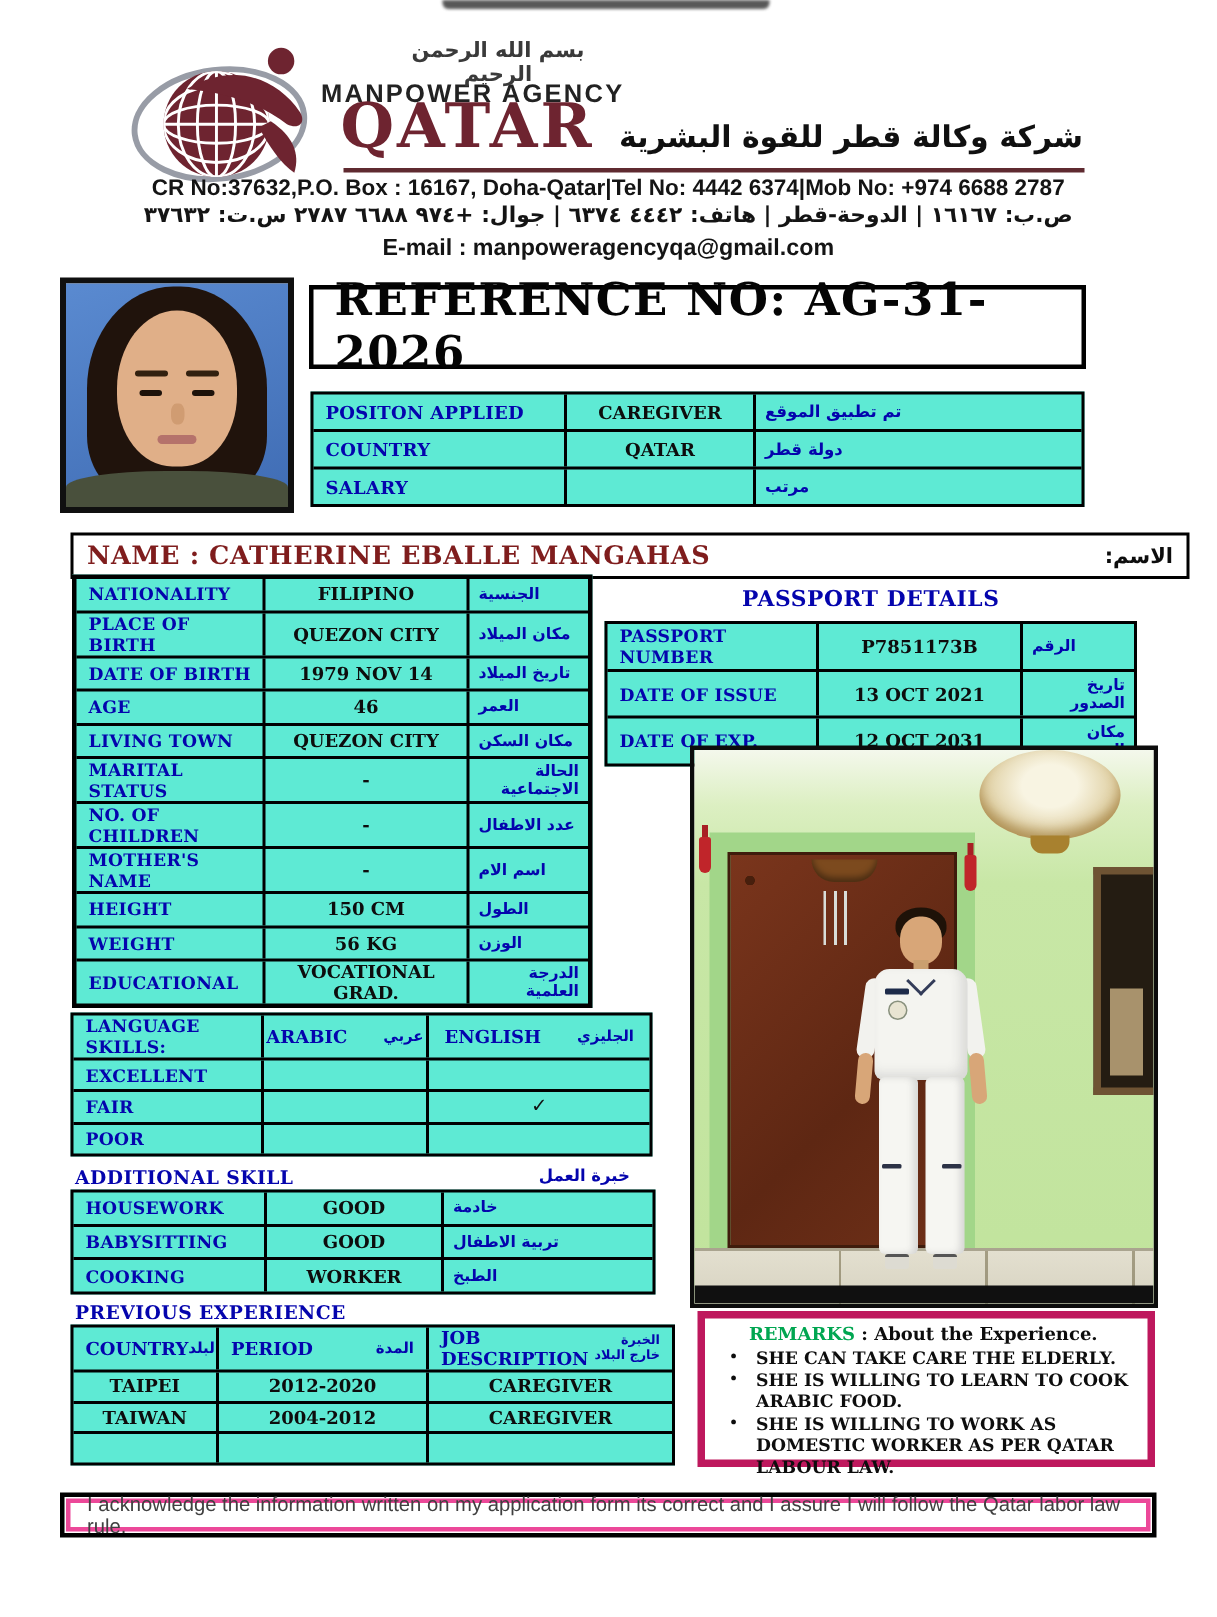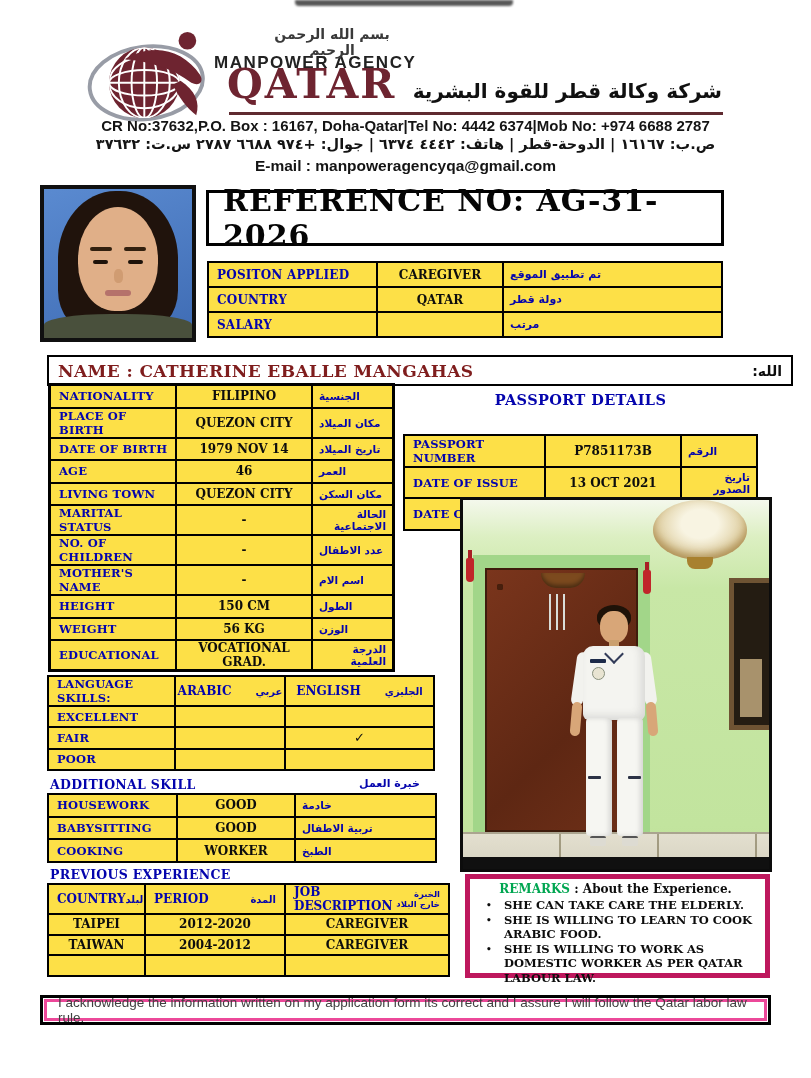--- a/index.html
+++ b/index.html
@@ -24,21 +24,21 @@
               font-size:15px;font-weight:bold;color:#141414;}
   .contact-ar{left:0;top:136px;width:811px;text-align:center;direction:rtl;
               font-family:"DejaVu Sans",sans-serif;font-size:14.5px;font-weight:bold;color:#141414;}
   .email-line{left:0;top:157px;width:811px;text-align:center;font-family:"Liberation Sans",sans-serif;
               font-size:15.5px;font-weight:bold;color:#141414;}
 
   
   .ref-box{left:206px;top:190px;width:518px;height:56px;border:3px solid #000;
            display:flex;align-items:center;padding-left:14px;box-sizing:border-box;
            font-size:30px;font-weight:800;letter-spacing:1px;color:#050505;}
-  .tbl{display:flex;flex-direction:column;box-sizing:border-box;background:#fde047;}
+  .tbl{display:flex;flex-direction:column;box-sizing:border-box;background:#5eead4;}
   .trow{flex:1;display:grid;}
   .trow:not(:first-child){border-top:2px solid #000;}
   .cell{display:flex;align-items:center;padding:0 6px;overflow:hidden;}
   .cell:not(:first-child){border-left:2px solid #000;}
   .lbl{font-size:11.5px;font-weight:bold;color:#0404ad;padding-left:8px;letter-spacing:.2px;}
   .val{justify-content:center;text-align:center;font-size:12px;font-weight:bold;color:#0d0d0d;}
   .arc{justify-content:flex-end;direction:rtl;font-family:"DejaVu Sans",sans-serif;
        font-size:10.5px;font-weight:bold;color:#0404ad;}
   .t-pos{left:207px;top:261px;width:516px;height:77px;border:2.5px solid #000;}
   .t-pos .trow{grid-template-columns:167px 126px 1fr;}
@@ -51,21 +51,21 @@
   .name-en{font-size:17px;font-weight:bold;color:#7f1d1d;letter-spacing:.4px;}
   .name-ar{font-family:"DejaVu Sans",sans-serif;font-size:14px;font-weight:bold;color:#0d0d0d;direction:rtl;}
 
   
   .t-info{left:48px;top:383px;width:347px;height:289px;border:3px solid #000;}
   .t-info .trow{grid-template-columns:124px 136px 1fr;}
 
   
   .pass-title{left:403px;top:391px;width:355px;text-align:center;font-size:14.5px;
               font-weight:bold;color:#0404ad;letter-spacing:.4px;}
-  .t-pass{left:403px;top:414px;width:355px;height:97px;border:2.5px solid #000;margin-top:20px;}
+  .t-pass{left:403px;top:414px;width:355px;height:97px;border:2.5px solid #000;}
   .t-pass .trow{grid-template-columns:139px 136px 1fr;}
 
   
   .t-lang{left:47px;top:675px;width:388px;height:96px;border:2.5px solid #000;}
   .t-lang .trow{grid-template-columns:125px 110px 1fr;}
   .hdr-pair{justify-content:center;gap:24px;}
   .hdr-en{font-size:12px;font-weight:bold;color:#0404ad;}
   .hdr-ar{font-family:"DejaVu Sans",sans-serif;font-size:10px;font-weight:bold;color:#0404ad;direction:rtl;}
   .chk{justify-content:center;font-family:"DejaVu Sans",sans-serif;font-size:13px;font-weight:bold;color:#111;}
 
@@ -235,21 +235,21 @@
     </div>
     <div class="trow">
       <div class="cell lbl">SALARY</div>
       <div class="cell val"></div>
       <div class="cell arc">مرتب</div>
     </div>
   </div>
 
   <div class="abs name-bar">
     <span class="name-en">NAME : CATHERINE EBALLE MANGAHAS</span>
-    <span class="name-ar">الله:</span>
+    <span class="name-ar">الاسم:</span>
   </div>
 
   <div class="abs tbl t-info">
     <div class="trow">
         <div class="cell lbl">NATIONALITY</div>
         <div class="cell val">FILIPINO</div>
         <div class="cell arc">الجنسية</div>
       </div>
     <div class="trow">
         <div class="cell lbl">PLACE OF BIRTH</div>

